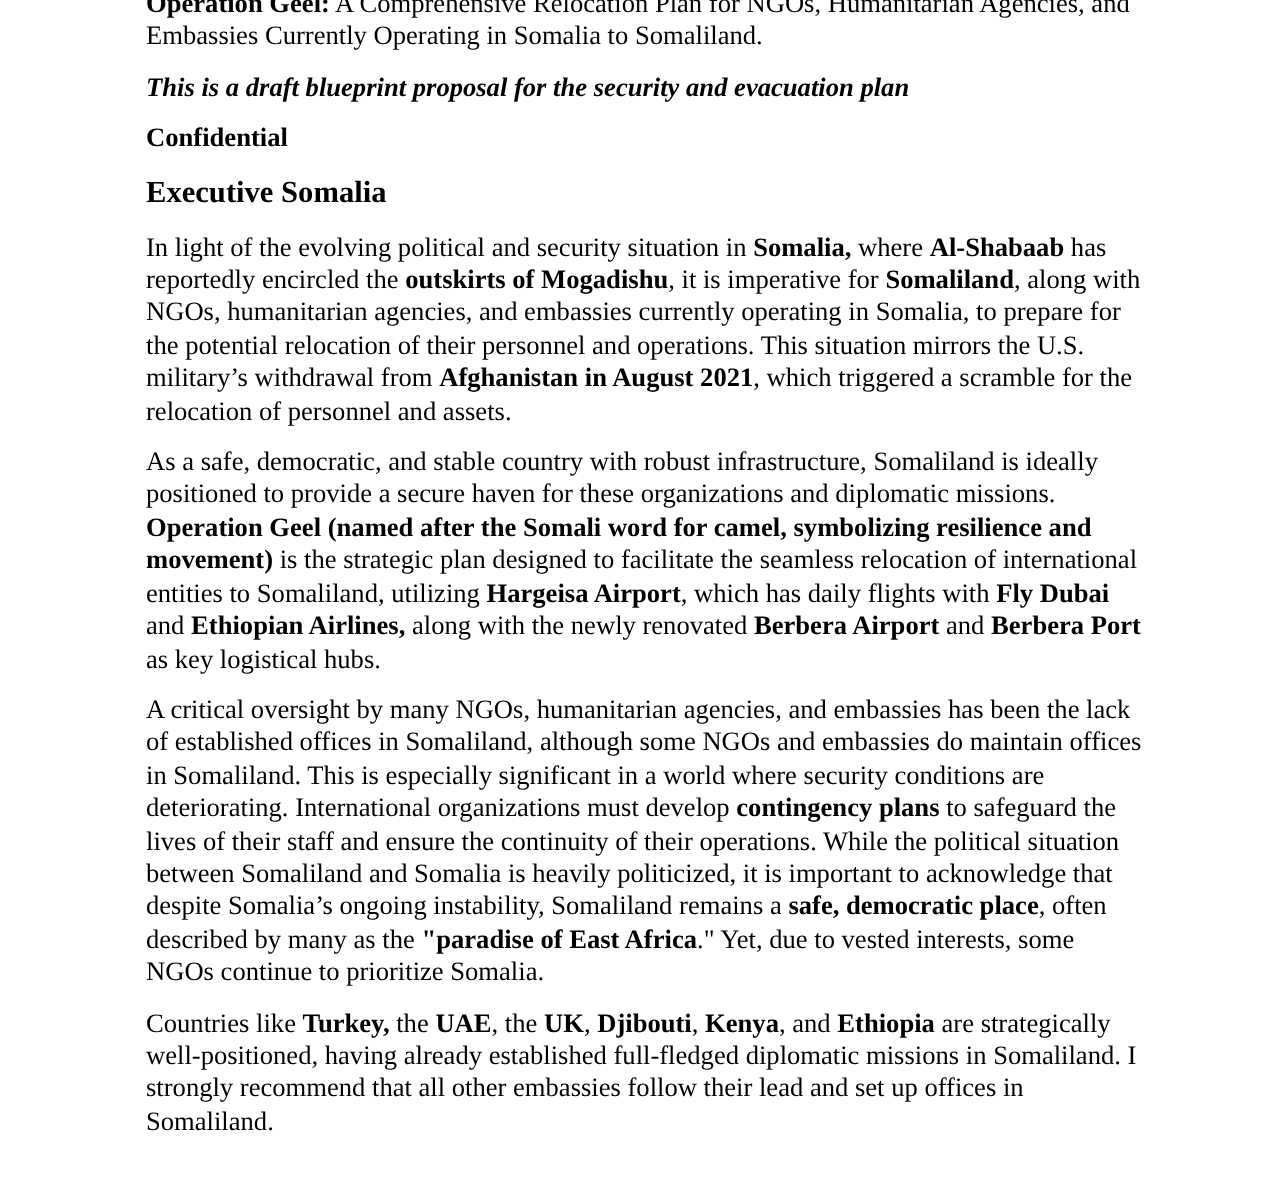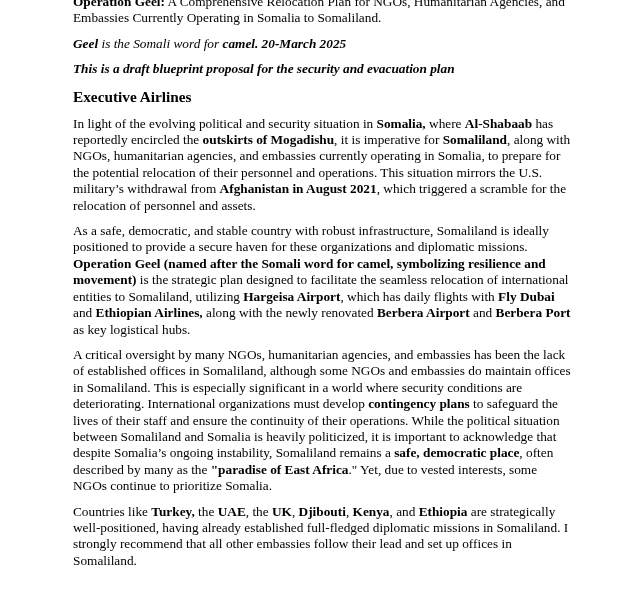--- a/index.html
+++ b/index.html
@@ -19,28 +19,26 @@
 </style>
 </head>
 <body>
 
 <div class="page">
 
   <p class="title">
     <span class="b">Operation Geel:</span><span> A Comprehensive Relocation Plan for NGOs, Humanitarian Agencies, and Embassies Currently Operating in Somalia to Somaliland.</span>
   </p>
 
-  <p class="sub">
-    <span class="b">Geel</span><span> is the Somali word for </span><span class="b">camel. 20-March 2025</span>
-  </p>
 
   <p class="sub b">This is a draft blueprint proposal for the security and evacuation plan</p>
 
+  <p class="para b">Confidential</p>
 
-  <h2>Executive Airlines</h2>
+  <h2>Executive Somalia</h2>
 
   <p class="para">
     <span>In light of the evolving political and security situation in </span><span class="b">Somalia,</span><span> where </span><span class="b">Al-Shabaab</span><span> has reportedly encircled the </span><span class="b">outskirts of Mogadishu</span><span>, it is imperative for </span><span class="b">Somaliland</span><span>, along with NGOs, humanitarian agencies, and embassies currently operating in Somalia, to prepare for the potential relocation of their personnel and operations. This situation mirrors the U.S. military’s withdrawal from </span><span class="b">Afghanistan in August 2021</span><span>, which triggered a scramble for the relocation of personnel and assets.</span>
   </p>
 
   <p class="para">
     <span>As a safe, democratic, and stable country with robust infrastructure, Somaliland is ideally positioned to provide a secure haven for these organizations and diplomatic missions. </span><span class="b i">Operation Geel</span><span class="b"> (named after the Somali word for camel, symbolizing resilience and movement)</span><span> is the strategic plan designed to facilitate the seamless relocation of international entities to Somaliland, utilizing </span><span class="b">Hargeisa Airport</span><span>, which has daily flights with </span><span class="b">Fly Dubai</span><span> and </span><span class="b">Ethiopian Airlines,</span><span> along with the newly renovated </span><span class="b">Berbera Airport</span><span> and </span><span class="b">Berbera Port</span><span> as key logistical hubs.</span>
   </p>
 
   <p class="para">

